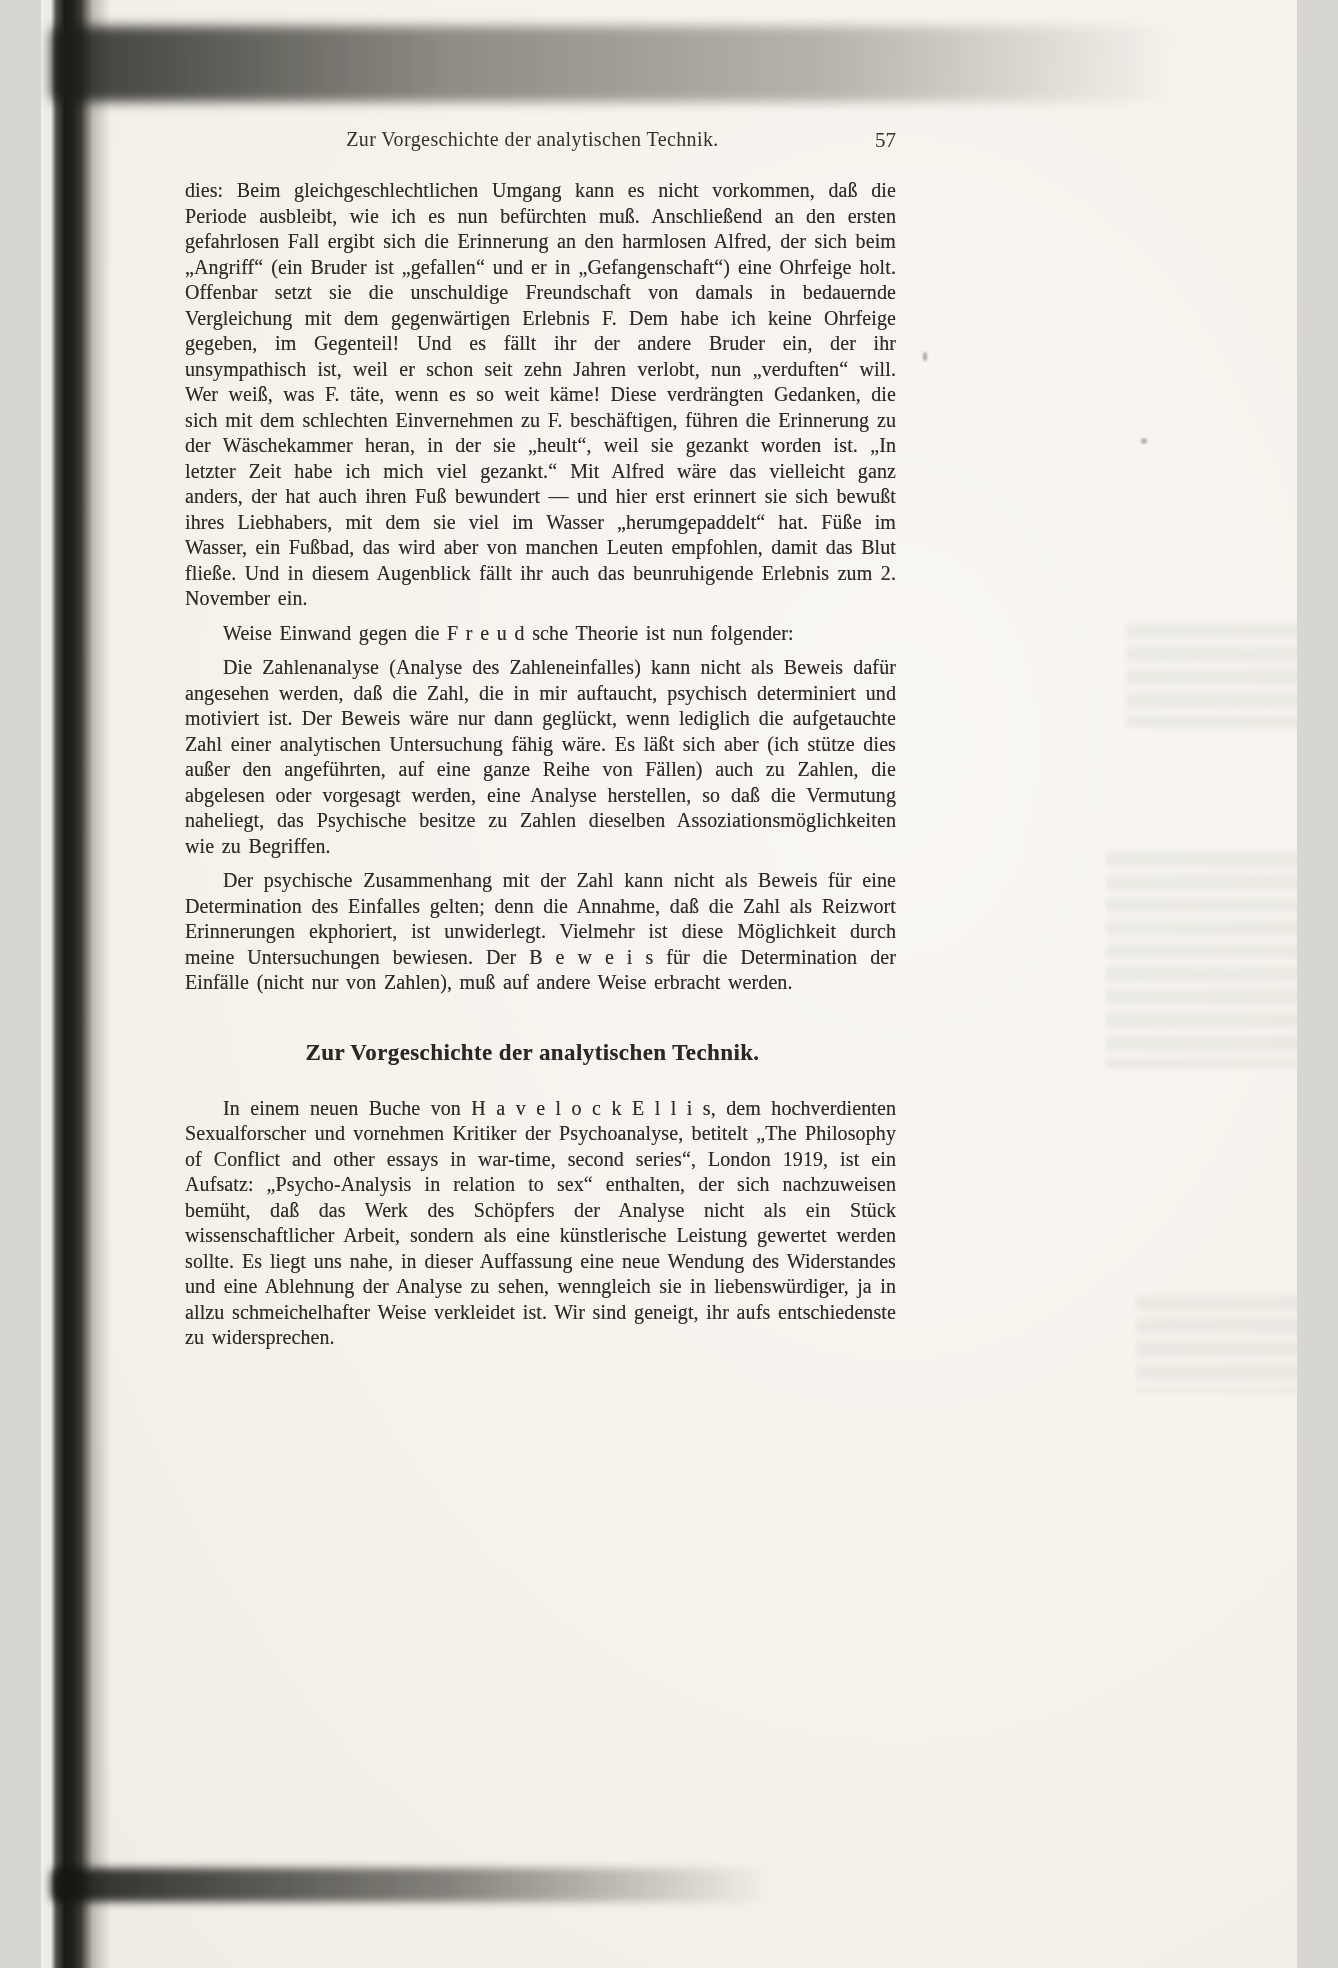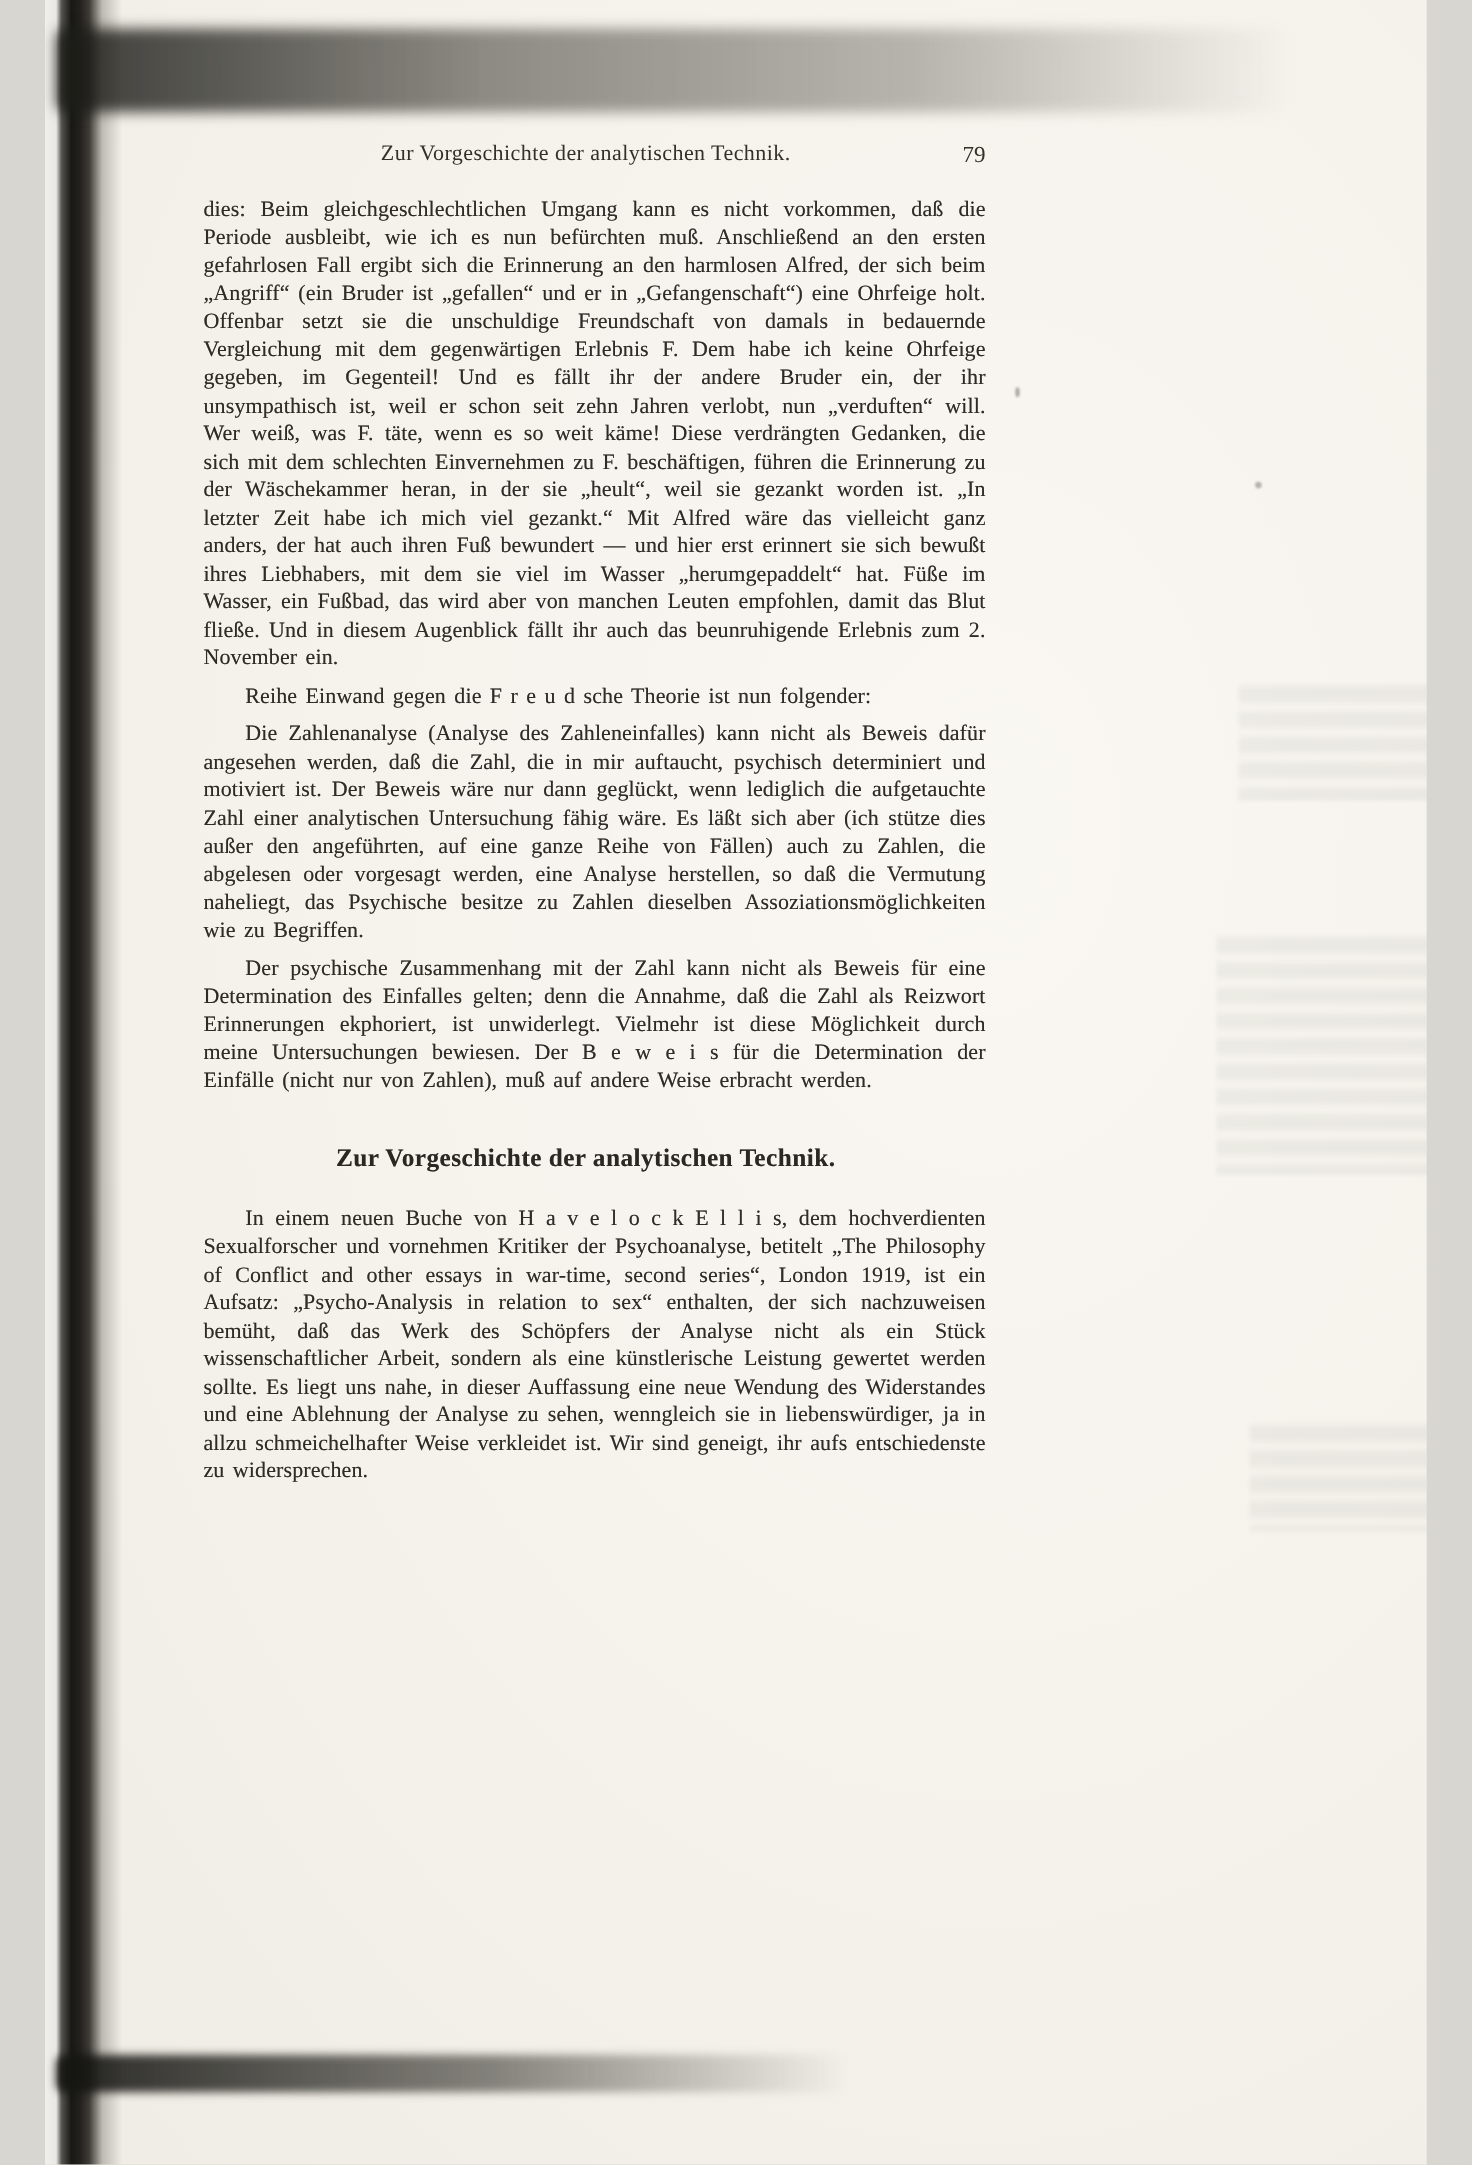--- a/index.html
+++ b/index.html
@@ -141,26 +141,26 @@
   <div class="speck sp2"></div>
   <div class="speck sp3"></div>
   <div class="bleed b1"></div>
   <div class="bleed b2"></div>
   <div class="bleed b3"></div>
 
   <div class="page-body">
 
     <div class="running-header">
       <span class="running-title">Zur Vorgeschichte der analytischen Technik.</span>
-      <span class="page-number">79</span>
+      <span class="page-number">57</span>
     </div>
 
     <p class="para">dies: Beim gleichgeschlechtlichen Umgang kann es nicht vorkommen, daß die Periode ausbleibt, wie ich es nun befürchten muß. Anschließend an den ersten gefahrlosen Fall ergibt sich die Erinnerung an den harmlosen Alfred, der sich beim „Angriff“ (ein Bruder ist „gefallen“ und er in „Gefangenschaft“) eine Ohrfeige holt. Offenbar setzt sie die unschuldige Freundschaft von damals in bedauernde Vergleichung mit dem gegenwärtigen Erlebnis F. Dem habe ich keine Ohrfeige gegeben, im Gegenteil! Und es fällt ihr der andere Bruder ein, der ihr unsympathisch ist, weil er schon seit zehn Jahren verlobt, nun „verduften“ will. Wer weiß, was F. täte, wenn es so weit käme! Diese verdrängten Gedanken, die sich mit dem schlechten Einvernehmen zu F. beschäftigen, führen die Erinnerung zu der Wäschekammer heran, in der sie „heult“, weil sie gezankt worden ist. „In letzter Zeit habe ich mich viel gezankt.“ Mit Alfred wäre das vielleicht ganz anders, der hat auch ihren Fuß bewundert — und hier erst erinnert sie sich bewußt ihres Liebhabers, mit dem sie viel im Wasser „herumgepaddelt“ hat. Füße im Wasser, ein Fußbad, das wird aber von manchen Leuten empfohlen, damit das Blut fließe. Und in diesem Augenblick fällt ihr auch das beunruhigende Erlebnis zum 2. November ein.</p>
 
-    <p class="para indent">Reihe Einwand gegen die F r e u d sche Theorie ist nun folgender:</p>
+    <p class="para indent">Weise Einwand gegen die F r e u d sche Theorie ist nun folgender:</p>
 
     <p class="para indent">Die Zahlenanalyse (Analyse des Zahleneinfalles) kann nicht als Beweis dafür angesehen werden, daß die Zahl, die in mir auftaucht, psychisch determiniert und motiviert ist. Der Beweis wäre nur dann geglückt, wenn lediglich die aufgetauchte Zahl einer analytischen Untersuchung fähig wäre. Es läßt sich aber (ich stütze dies außer den angeführten, auf eine ganze Reihe von Fällen) auch zu Zahlen, die abgelesen oder vorgesagt werden, eine Analyse herstellen, so daß die Vermutung naheliegt, das Psychische besitze zu Zahlen dieselben Assoziationsmöglichkeiten wie zu Begriffen.</p>
 
     <p class="para indent">Der psychische Zusammenhang mit der Zahl kann nicht als Beweis für eine Determination des Einfalles gelten; denn die Annahme, daß die Zahl als Reizwort Erinnerungen ekphoriert, ist unwiderlegt. Vielmehr ist diese Möglichkeit durch meine Untersuchungen bewiesen. Der B e w e i s für die Determination der Einfälle (nicht nur von Zahlen), muß auf andere Weise erbracht werden.</p>
 
     <h2 class="section-heading">Zur Vorgeschichte der analytischen Technik.</h2>
 
     <p class="para indent">In einem neuen Buche von H a v e l o c k  E l l i s, dem hochverdienten Sexualforscher und vornehmen Kritiker der Psychoanalyse, betitelt „The Philosophy of Conflict and other essays in war-time, second series“, London 1919, ist ein Aufsatz: „Psycho-Analysis in relation to sex“ enthalten, der sich nachzuweisen bemüht, daß das Werk des Schöpfers der Analyse nicht als ein Stück wissenschaftlicher Arbeit, sondern als eine künstlerische Leistung gewertet werden sollte. Es liegt uns nahe, in dieser Auffassung eine neue Wendung des Widerstandes und eine Ablehnung der Analyse zu sehen, wenngleich sie in liebenswürdiger, ja in allzu schmeichelhafter Weise verkleidet ist. Wir sind geneigt, ihr aufs entschiedenste zu widersprechen.</p>
 
   </div>

